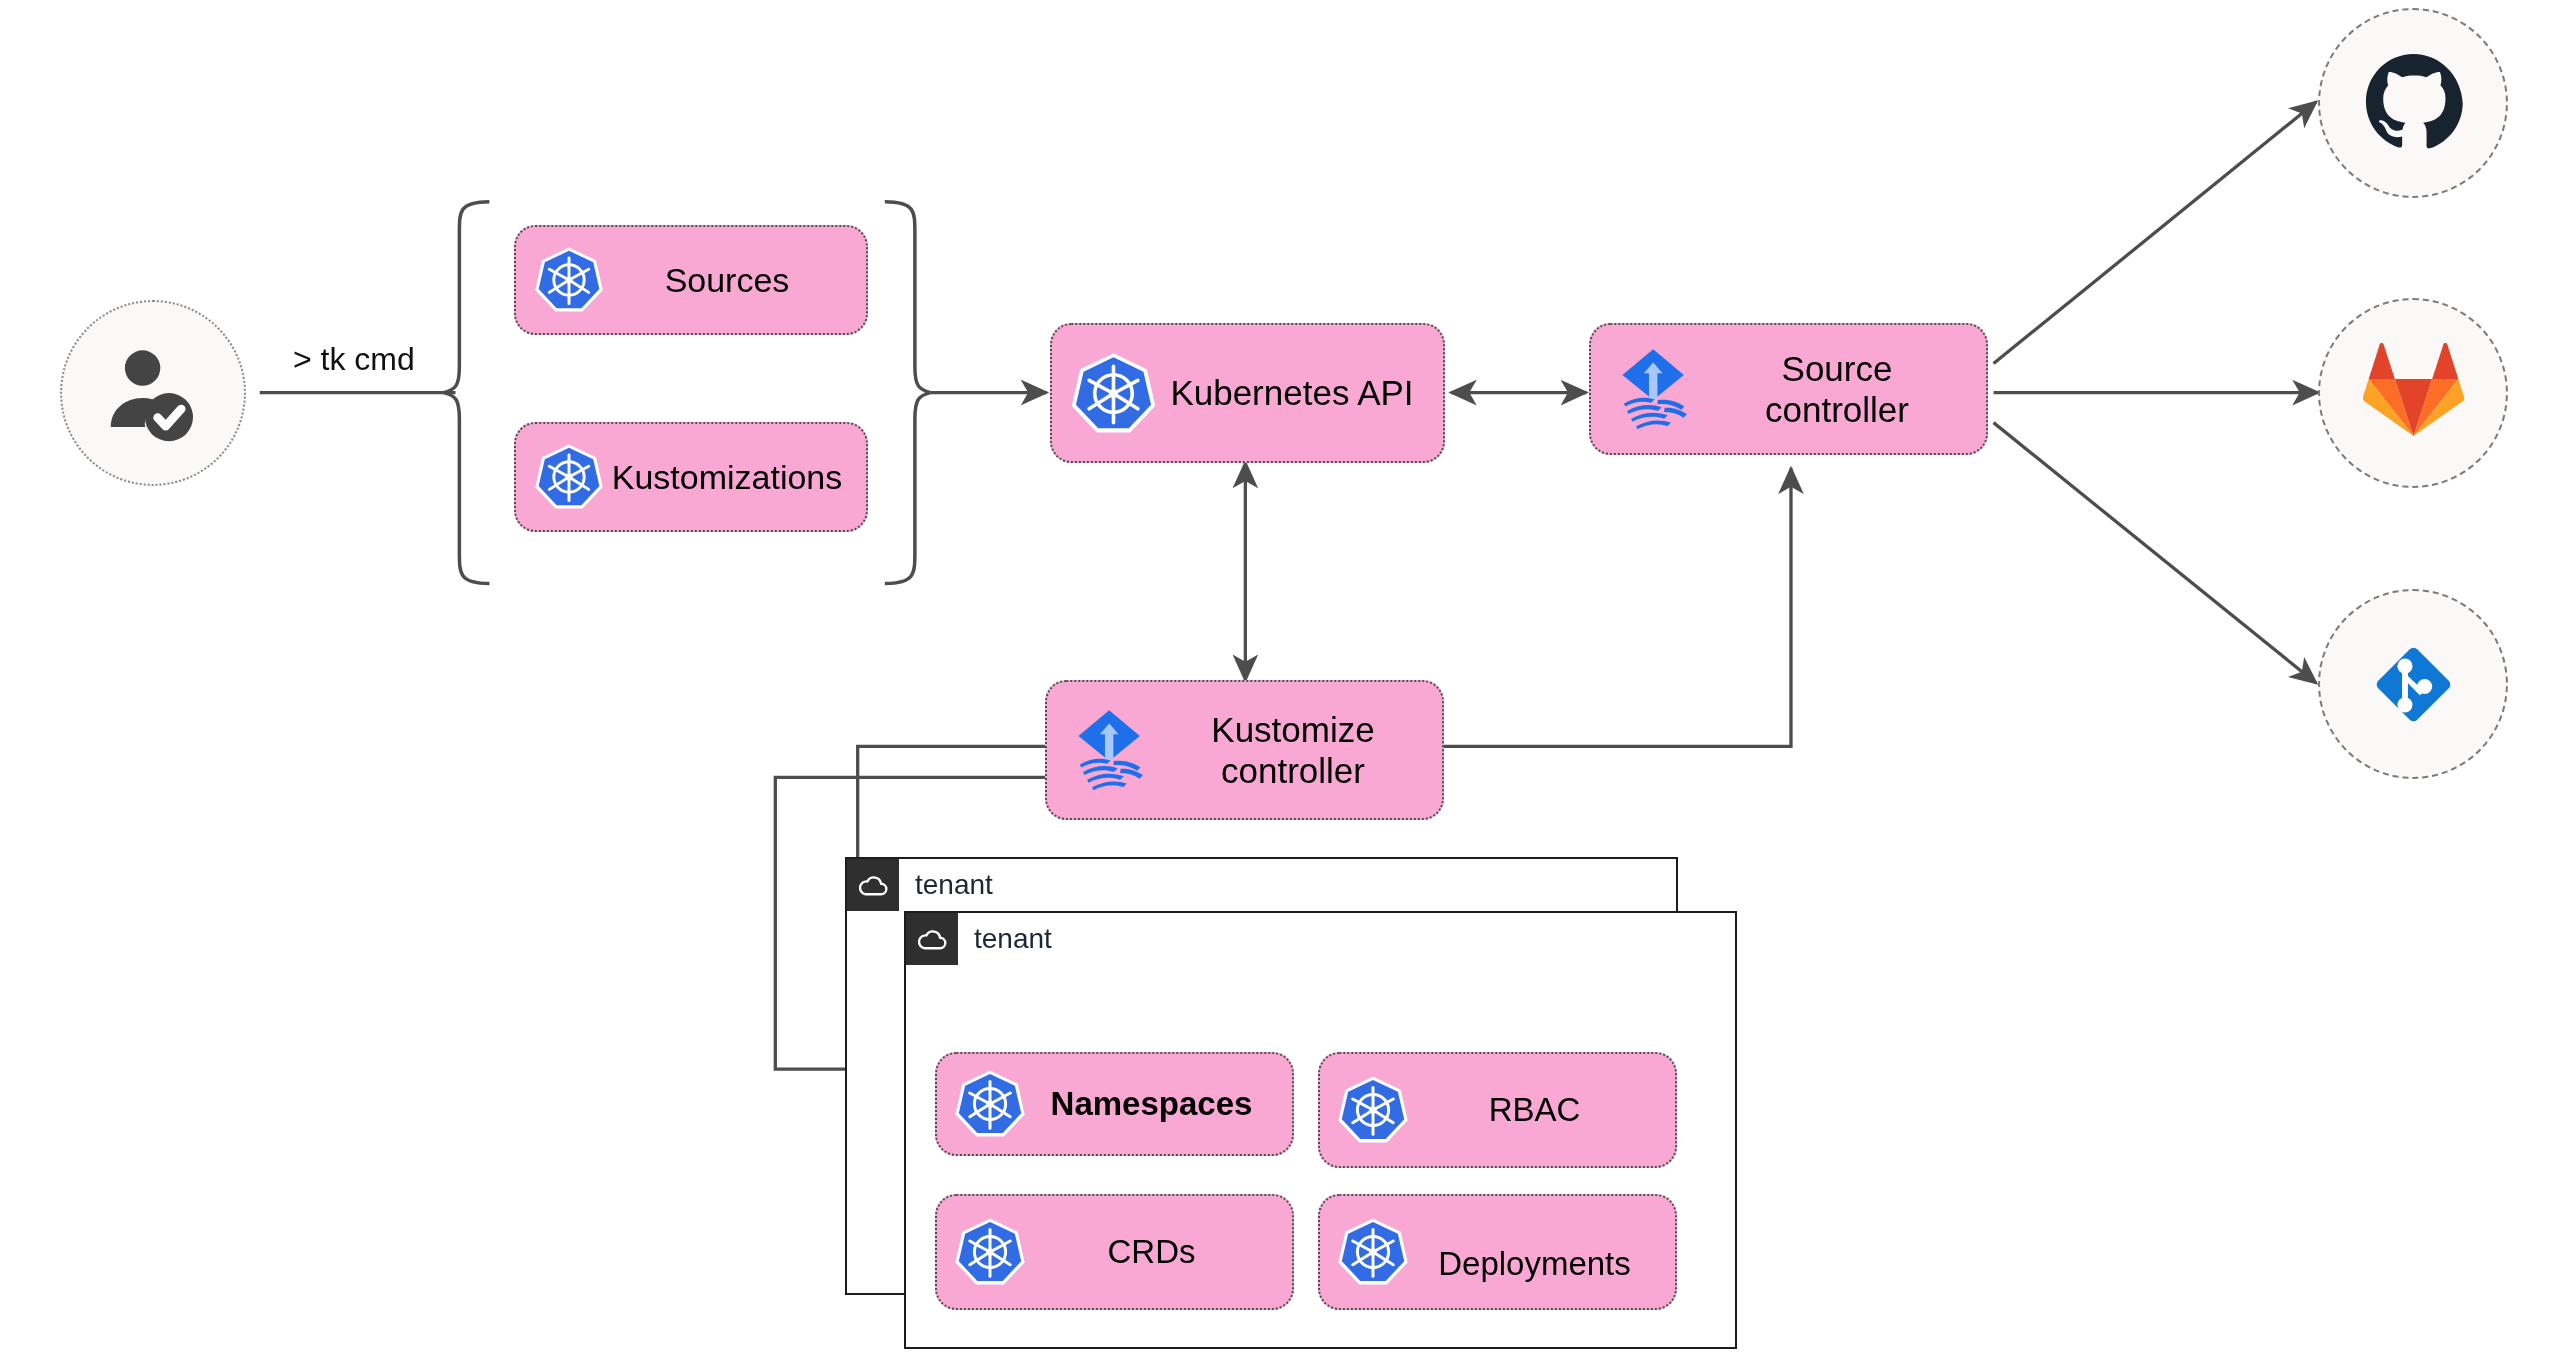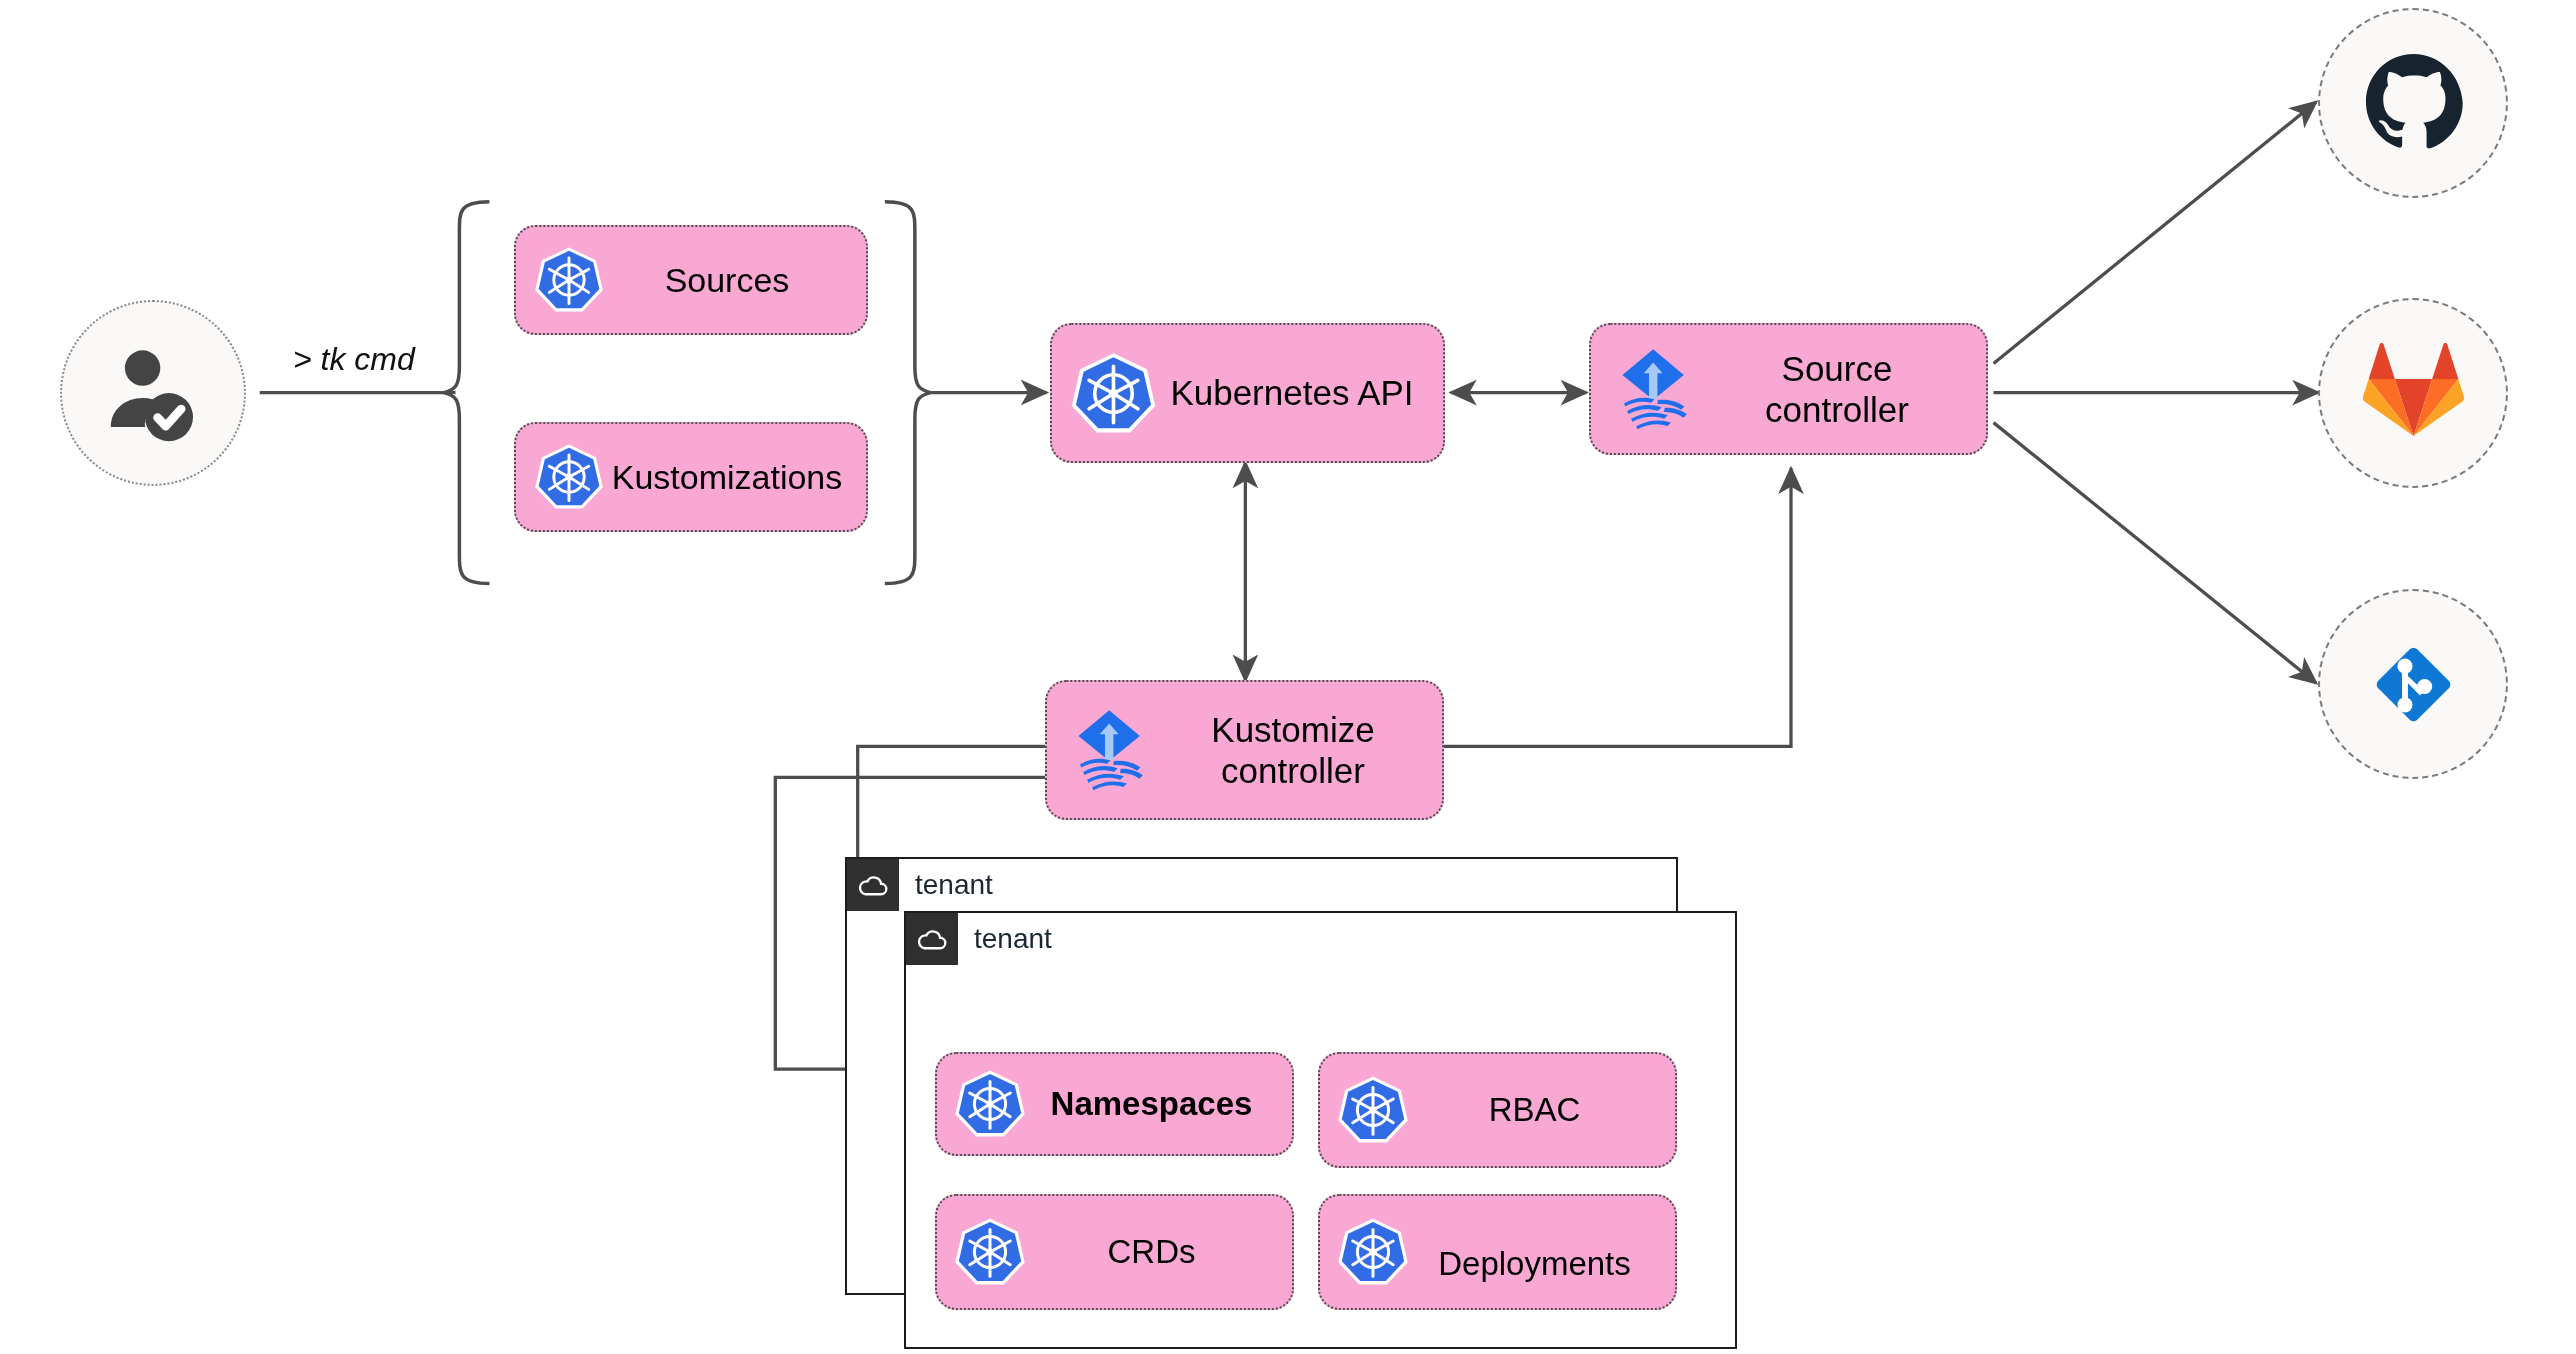--- a/index.html
+++ b/index.html
@@ -169,21 +169,21 @@
 
   <div class="actor-circle" style="left:60px; top:300px; width:186px; height:186px;">
     <svg width="109" height="109" viewBox="0 0 24 24">
       <circle cx="9.6" cy="6.4" r="3.9" fill="#444444"></circle>
       <path d="M2.6 19.4c0-3.9 3.2-6.4 7-6.4 1.5 0 2.9 .4 4 1.1 -2.0 .5 -3.5 2.3 -3.5 4.5 0 .3 0 .6 .1 .8 Z" fill="#444444"></path>
       <circle cx="15.4" cy="17.2" r="5.3" fill="#444444"></circle>
       <path d="M12.9 17.3 l1.8 1.9 3.4 -3.8" stroke="#ffffff" stroke-width="1.9" fill="none" stroke-linecap="round" stroke-linejoin="round"></path>
     </svg>
   </div>
 
-  <div class="edge-label" style="left:293px; top:341px;font-style:italic;">&gt; tk cmd</div>
+  <div class="edge-label" style="left:293px; top:341px;">&gt; tk cmd</div>
 
   <div class="node" style="left:514px; top:225px; width:354px; height:110px; padding:0 17.4px;">
     <span class="ico">
       <svg width="72" height="72" viewBox="0 0 64 64">
         <path d="M32 3 L56 14.5 L62 41 L44 60 L20 60 L2 41 L8 14.5 Z" fill="#ffffff"></path>
         <path d="M32 6 L53.5 16.3 L59 40 L43 57 L21 57 L5 40 L10.5 16.3 Z" fill="#326ce5"></path>
         <g stroke="#ffffff" stroke-width="2.6" fill="none" stroke-linecap="round">
           <circle cx="32" cy="32" r="13.5"></circle>
           <line x1="32" y1="32" x2="32" y2="12.5"></line>
           <line x1="32" y1="32" x2="49.5" y2="22.5"></line>

